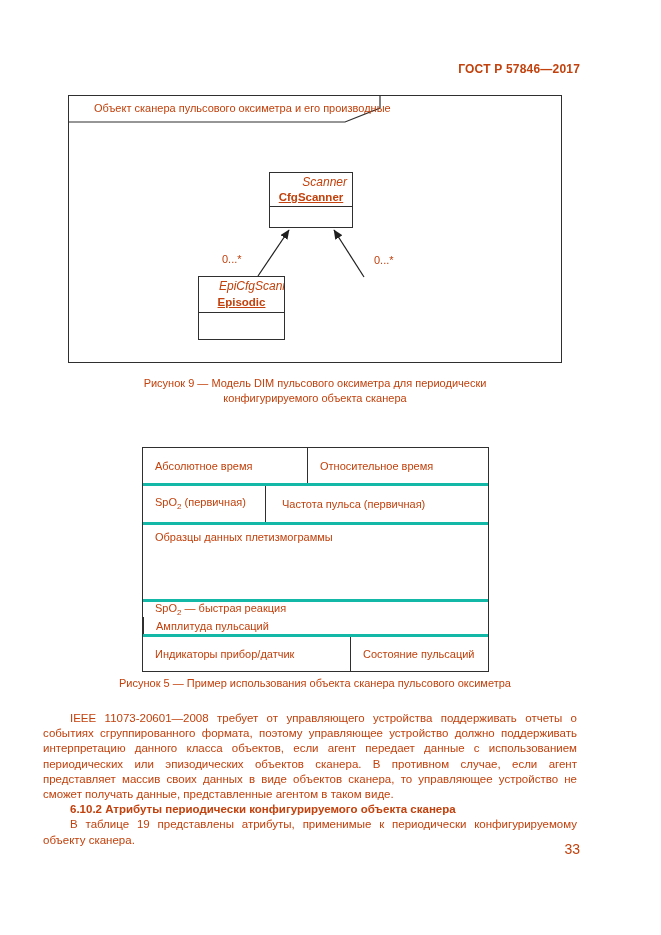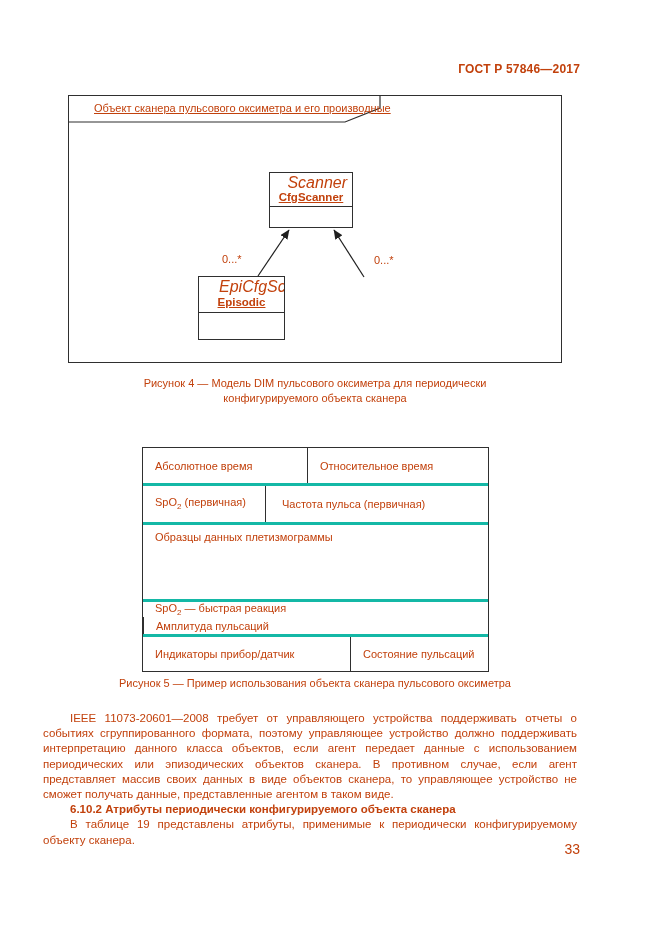--- a/index.html
+++ b/index.html
@@ -12,27 +12,27 @@
     position:absolute;top:62px;right:81px;font-size:12px;font-weight:bold;
     letter-spacing:.2px;white-space:nowrap;
   }
   
   .uml-frame{
     position:absolute;left:68px;top:95px;width:494px;height:268px;
     border:1px solid #2f2f2f;box-sizing:border-box;
   }
   .frame-tab-svg{position:absolute;left:0;top:0;}
   .frame-tab-label{
-    position:absolute;left:25px;top:6px;font-size:11px;white-space:nowrap;text-decoration:underline;
+    position:absolute;left:25px;top:6px;font-size:11px;white-space:nowrap;
   }
   .uml-class{
     position:absolute;border:1px solid #2f2f2f;background:#fff;box-sizing:border-box;
   }
   .uml-class .name-comp{border-bottom:1px solid #2f2f2f;box-sizing:border-box;overflow:hidden;}
-  .uml-class .stereo{font-size:16px;font-style:italic;line-height:13px;}
+  .uml-class .stereo{font-size:12px;font-style:italic;line-height:13px;}
   .uml-class .cname{font-size:11.5px;font-weight:bold;text-align:center;line-height:13px;text-decoration:underline;}
   .cls-parent{left:200px;top:76px;width:84px;height:56px;}
   .cls-parent .name-comp{height:34px;}
   .cls-parent .stereo{text-align:right;padding:3px 5px 0 0;}
   .cls-parent .cname{margin-top:2px;}
   .cls-left{left:129px;top:180px;width:87px;height:64px;}
   .cls-left .name-comp{height:36px;}
   .cls-right{left:267px;top:181px;width:90px;height:59px;}
   .cls-right .name-comp{height:36px;}
   .cls-left .stereo,.cls-right .stereo{text-align:left;padding-top:3px;margin-left:20px;}
@@ -118,21 +118,21 @@
       </div>
       <div class="attr-comp"></div>
     </div>
 
 
     <div class="mult mult-left">0...*</div>
     <div class="mult mult-right">0...*</div>
   </div>
 
   <div class="fig-caption caption-4">
-    <div>Рисунок 4 — Модель DIM пульсового оксиметра для периодически</div>
+    <div>Рисунок 9 — Модель DIM пульсового оксиметра для периодически</div>
     <div>конфигурируемого объекта сканера</div>
   </div>
 
   <div class="blk-table">
     <div class="blk-row r1">
       <div class="blk-cell w-r1l">Абсолютное время</div>
       <div class="blk-cell second w-r1r">Относительное время</div>
     </div>
     <div class="blk-row r2">
       <div class="blk-cell w-r2l">

